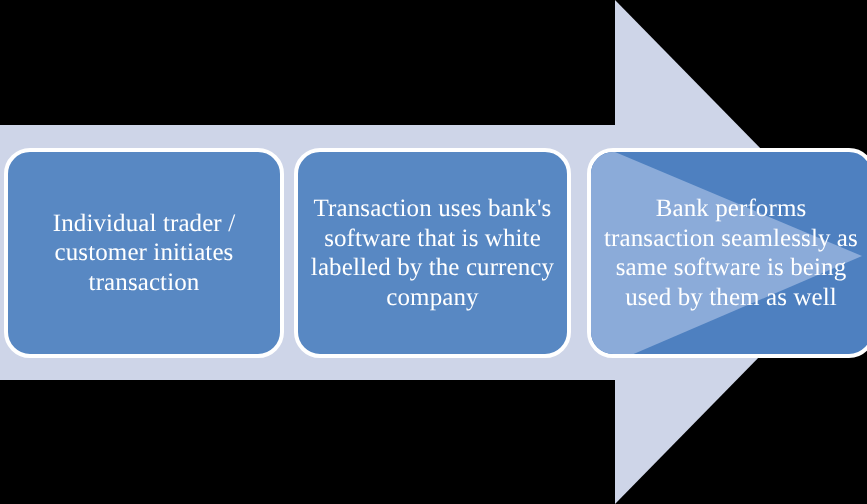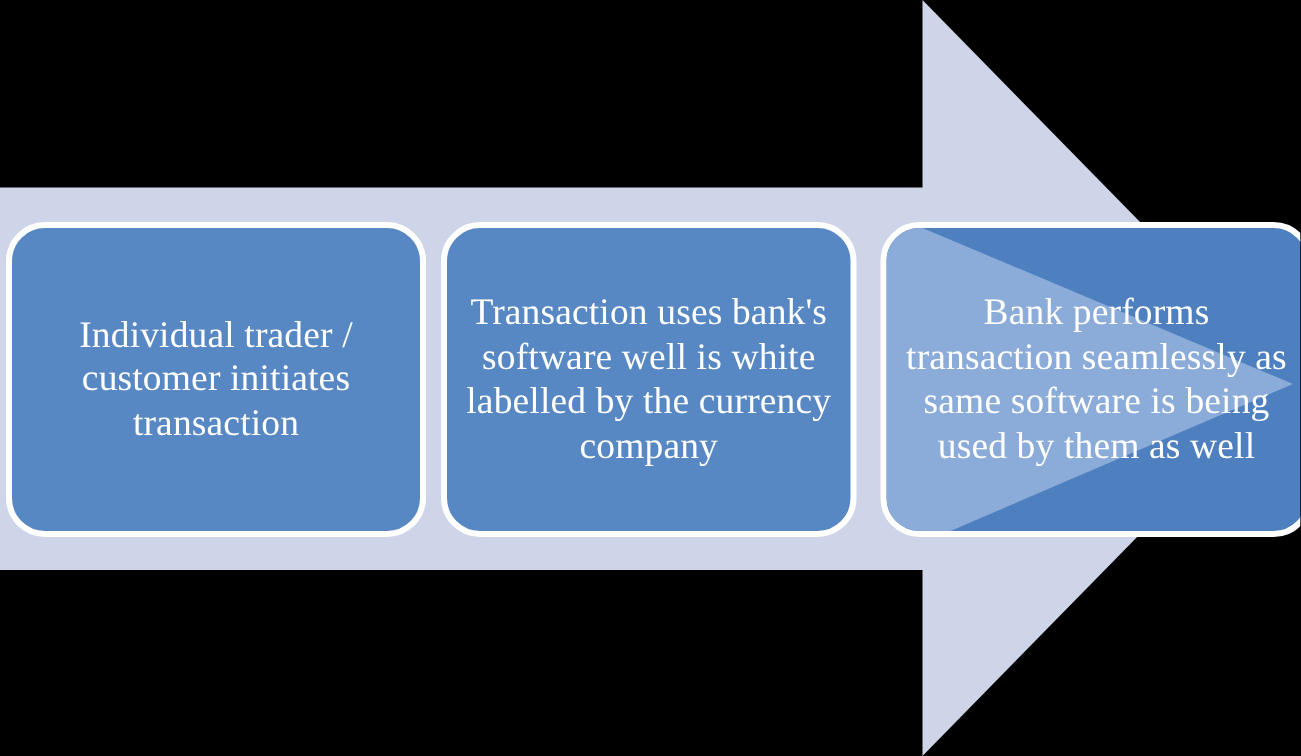--- a/index.html
+++ b/index.html
@@ -100,21 +100,21 @@
     <polygon points="615,0 862,252 615,504" fill="#CED5E8"></polygon>
   </svg>
 
   <div id="boxes-row">
 
     <div class="process-box" id="box-1">
       <div class="box-label">Individual trader / customer initiates transaction</div>
     </div>
 
     <div class="process-box" id="box-2">
-      <div class="box-label">Transaction uses bank's software well is white labelled by the currency company</div>
+      <div class="box-label">Transaction uses bank's software that is white labelled by the currency company</div>
     </div>
 
     <div class="process-box" id="box-3">
 
       <svg id="box-3-overlay" viewBox="0 0 288 210" preserveAspectRatio="none" aria-hidden="true">
         <polygon points="0,0 24,0 271,104 24,210 0,210" fill="#8BABD9"></polygon>
       </svg>
       <div class="box-label">Bank performs transaction seamlessly as same software is being used by them as well</div>
     </div>
 

